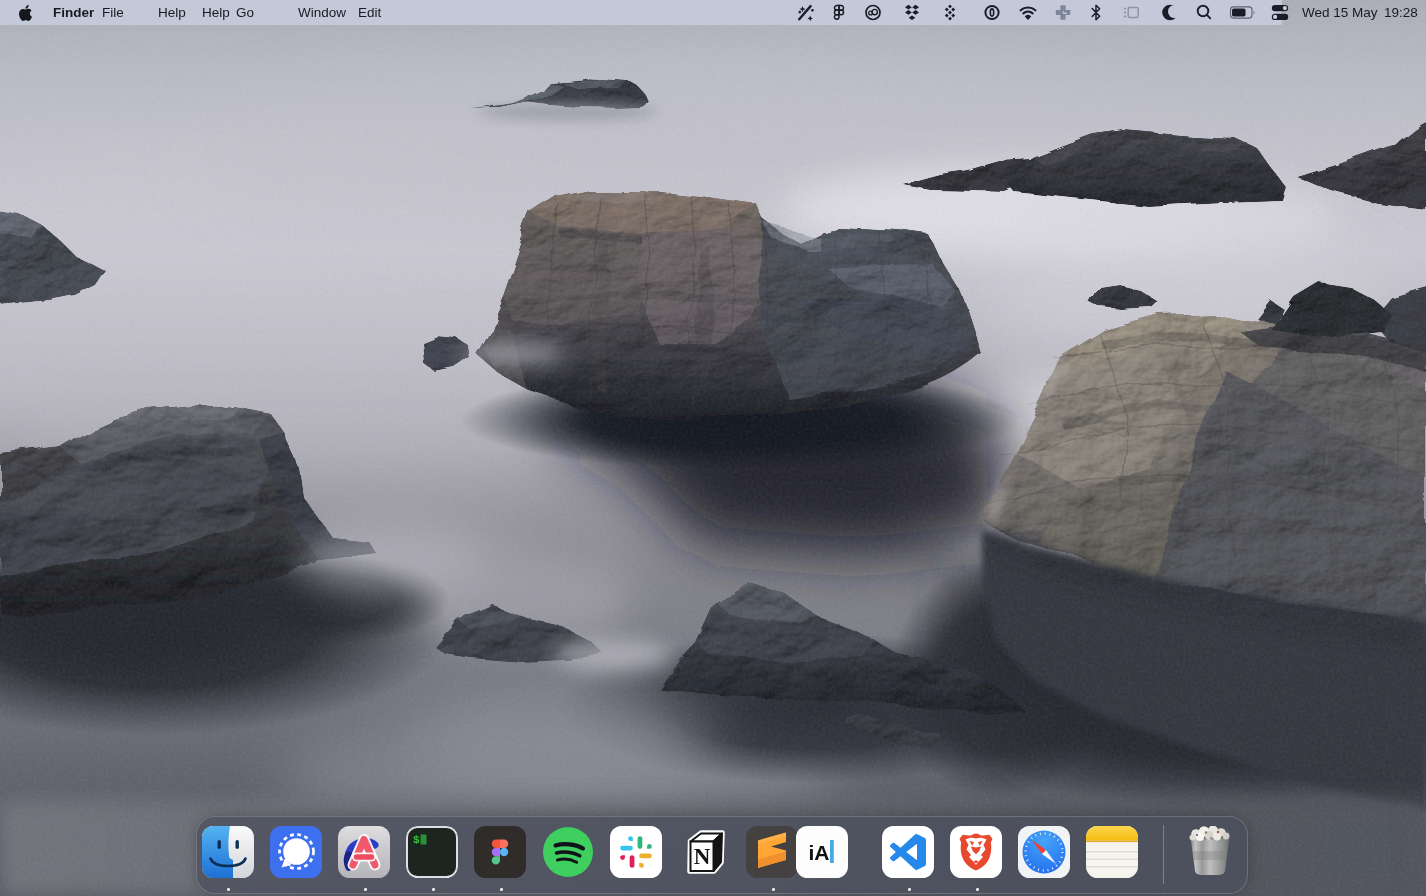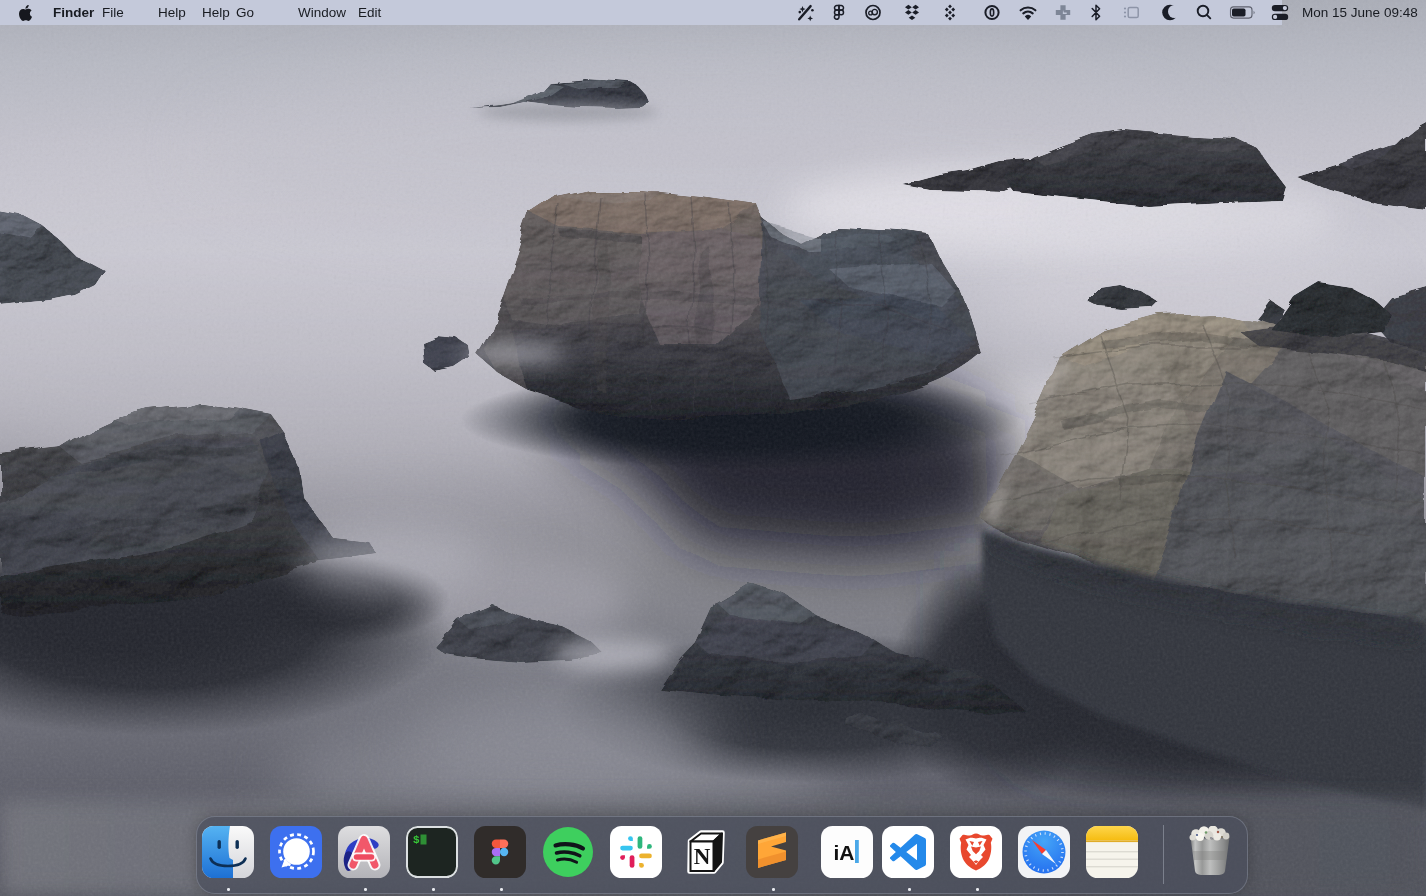--- a/index.html
+++ b/index.html
@@ -320,22 +320,22 @@
 <svg style="position:absolute;left:19px;top:4.5px" width="13" height="16" viewBox="0 0 814 1000">
 <path fill="#16181e" d="M788.1 340.9c-5.8 4.5-108.2 62.2-108.2 190.5 0 148.4 130.3 200.9 134.2 202.2-.6 3.2-20.7 71.9-68.7 141.9-42.8 61.6-87.5 123.1-155.5 123.1s-85.5-39.5-164-39.5c-76.5 0-103.7 40.8-165.9 40.8s-105.6-57-155.5-127C46.7 790.7 0 663 0 541.8c0-194.4 126.4-297.5 250.8-297.5 66.1 0 121.2 43.4 162.7 43.4 39.5 0 101.1-46 176.3-46 28.5 0 130.9 2.6 198.3 99.2zm-234-181.5c31.1-36.9 53.1-88.1 53.1-139.3 0-7.1-.6-14.3-1.9-20.1-50.6 1.9-110.8 33.7-147.1 75.8-28.5 32.4-55.1 83.6-55.1 135.5 0 7.8 1.3 15.6 1.9 18.1 3.2.6 8.4 1.3 13.6 1.3 45.4 0 102.5-30.4 135.5-71.3z"></path>
 </svg>
 <span class="mi b" style="left:53px">Finder</span>
 <span class="mi" style="left:102px">File</span>
 <span class="mi" style="left:158px">Help</span>
 <span class="mi" style="left:202px">Help</span>
 <span class="mi" style="left:236px">Go</span>
 <span class="mi" style="left:298px">Window</span>
 <span class="mi" style="left:358px">Edit</span>
-<span class="mi" id="clock1">Mon 15 June</span>
-<span class="mi" id="clock2">09:48</span>
+<span class="mi" id="clock1">Wed 15 May</span>
+<span class="mi" id="clock2">19:28</span>
 <svg id="mbicons" width="1426" height="25" viewBox="0 0 1426 25">
 <g fill="#1a1d27" stroke="none">
 
 <g transform="translate(806,12.5)">
 <path d="M-6.8,6.8 L4.6,-6.4" stroke="#1a1d27" stroke-width="2.4" stroke-linecap="round"></path>
 <path d="M-3.5,-6.5 L-2.6,-4.3 -0.4,-3.4 -2.6,-2.5 -3.5,-0.3 -4.4,-2.5 -6.6,-3.4 -4.4,-4.3 Z"></path>
 <path d="M4.2,3.1 L5.0,5.1 7.0,5.9 5.0,6.7 4.2,8.7 3.4,6.7 1.4,5.9 3.4,5.1 Z"></path>
 <circle cx="-6.2" cy="-0.4" r="1.3"></circle>
 <circle cx="6.4" cy="-2.2" r="1.3"></circle>
 </g>
@@ -525,21 +525,21 @@
 </svg>
 
 <div class="di" style="left:746px">
 <svg width="52" height="52" viewBox="0 0 52 52">
 <rect width="52" height="52" fill="#454140"></rect>
 <path d="M12,14.5 L40,6.5 40,16 25,20.5 40,24.5 40,34 12,42 Z" fill="#ffa637"></path>
 <path d="M12,33.5 L40,25.5 40,34 12,42 Z" fill="#ef8d2b" opacity="0.85"></path>
 <path d="M12,14.5 L40,6.5 40,10 12,18 Z" fill="#ffb54d" opacity="0.8"></path>
 </svg></div>
 
-<div class="di" style="left:821px">
+<div class="di" style="left:796px">
 <svg width="52" height="52" viewBox="0 0 52 52">
 <rect width="52" height="52" fill="#fdfdfd"></rect>
 <text x="12.5" y="34" font-size="21" font-weight="bold" fill="#111">iA</text>
 <rect x="34" y="14" width="3.8" height="23" fill="#4aa8e8"></rect>
 </svg></div>
 
 <div class="di" style="left:882px">
 <svg width="52" height="52" viewBox="0 0 52 52">
 <rect width="52" height="52" fill="#fff"></rect>
 <g transform="translate(8,8)">

